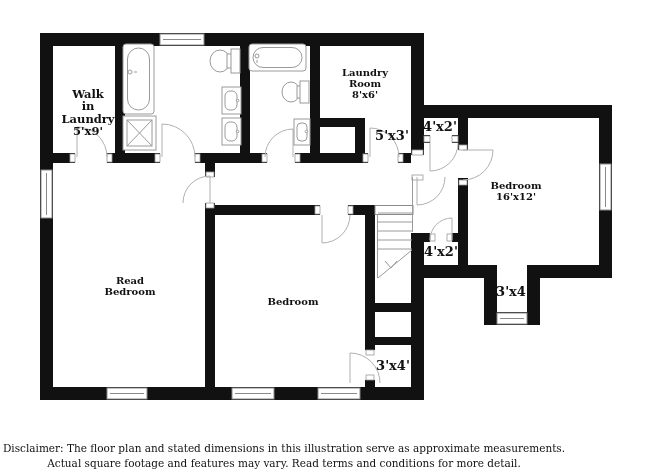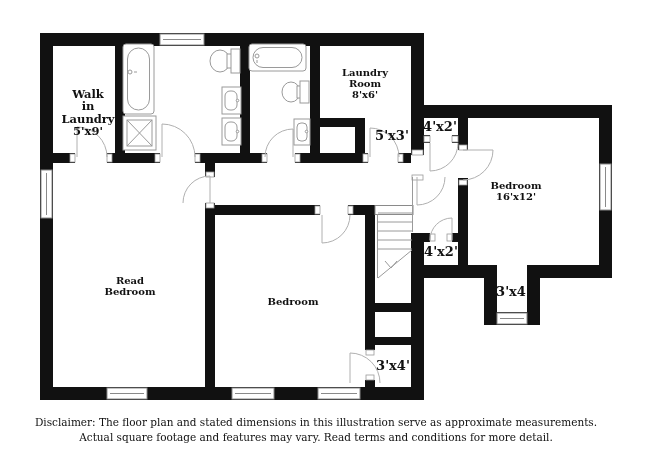--- a/index.html
+++ b/index.html
@@ -10,22 +10,22 @@
   .plan-svg{position:absolute;left:0;top:0;}
   .room-label{
     position:absolute;transform:translate(-50%,-50%);
     text-align:center;font-weight:bold;color:#111;line-height:1.08;white-space:nowrap;
   }
   .room-label span{display:block;}
   .fs15{font-size:10px;}
   .fs13{font-size:13px;}
   .fs11{font-size:11.5px;}
   .disclaimer{
-    position:absolute;left:0;top:415px;width:568px;text-align:center;
-    font-size:10.5px;line-height:1.4;color:#111;font-weight:normal;margin-left:32px;
+    position:absolute;left:0;top:441px;width:568px;text-align:center;
+    font-size:10.5px;line-height:1.4;color:#111;font-weight:normal;
   }
   .disclaimer div{white-space:nowrap;}
 </style>
 </head>
 <body>
 
 <div class="canvas">
 
   <svg class="plan-svg" width="650" height="473" viewBox="0 0 650 473">
 

